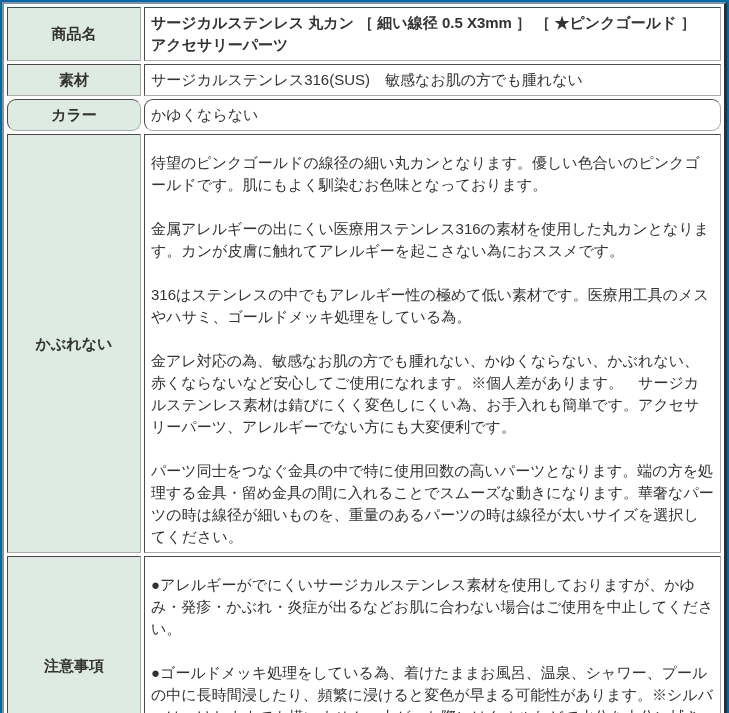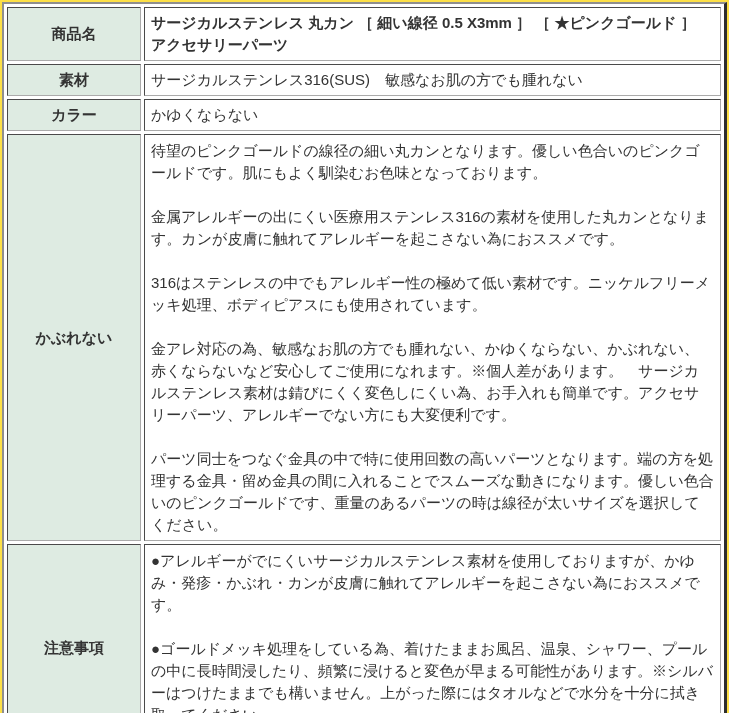--- a/index.html
+++ b/index.html
@@ -6,21 +6,21 @@
     margin: 0;
     padding: 0;
     background: #ffffff;
     font-family: "Liberation Sans", sans-serif;
   }
   .page {
     width: 729px;
     height: 713px;
     box-sizing: border-box;
     padding: 2px;
-    background: #fde047;
+    background: #0369a1;
   }
   table.spec {
     width: 725px;
     box-sizing: border-box;
     border-collapse: separate;
     border-spacing: 3px;
     background: #ffffff;
     
     border-style: solid;
     border-width: 2px 3px 3px 2px;
@@ -46,29 +46,29 @@
     padding: 4px;
   }
   td.value {
     background: #ffffff;
     text-align: left;
     vertical-align: middle;
     padding: 4px 6px;
   }
   td.value.top {
     vertical-align: top;
-    padding-top: 5px;
+    padding-top: 17px;
   }
   td.value p { margin: 0; }
   td.value p + p { margin-top: 22px; }
   td.bold p { font-weight: bold; }
   tr.r-name  th, tr.r-name  td { height: 50px; }
   tr.r-size  th, tr.r-size  td { height: 28px; }
   tr.r-mat   th, tr.r-mat   td { height: 28px; }
-  tr.r-color th, tr.r-color td { height: 28px; }
+  tr.r-color th, tr.r-color td { height: 28px; border-radius: 9px; }
   tr.r-desc  th, tr.r-desc  td { height: 332px; }
   tr.r-notes th, tr.r-notes td { height: 143px; }
   tr.r-notes td { padding-bottom: 24px; }
 </style>
 </head>
 <body>
 
 <div class="page">
   <table class="spec">
     <tbody>
@@ -92,29 +92,29 @@
         <td class="value">
           <p>かゆくならない</p>
         </td>
       </tr>
 
       <tr class="r-desc">
         <th class="label">かぶれない</th>
         <td class="value top">
           <p>待望のピンクゴールドの線径の細い丸カンとなります。優しい色合いのピンクゴールドです。肌にもよく馴染むお色味となっております。</p>
           <p>金属アレルギーの出にくい医療用ステンレス316の素材を使用した丸カンとなります。カンが皮膚に触れてアレルギーを起こさない為におススメです。</p>
-          <p>316はステンレスの中でもアレルギー性の極めて低い素材です。ニッケルフリーメッキ処理、ボディピアスにも使用されています。</p>
+          <p>316はステンレスの中でもアレルギー性の極めて低い素材です。医療用工具のメスやハサミ、ゴールドメッキ処理をしている為。</p>
           <p>金アレ対応の為、敏感なお肌の方でも腫れない、かゆくならない、かぶれない、赤くならないなど安心してご使用になれます。※個人差があります。　サージカルステンレス素材は錆びにくく変色しにくい為、お手入れも簡単です。アクセサリーパーツ、アレルギーでない方にも大変便利です。</p>
-          <p>パーツ同士をつなぐ金具の中で特に使用回数の高いパーツとなります。端の方を処理する金具・留め金具の間に入れることでスムーズな動きになります。優しい色合いのピンクゴールドです、重量のあるパーツの時は線径が太いサイズを選択してください。</p>
+          <p>パーツ同士をつなぐ金具の中で特に使用回数の高いパーツとなります。端の方を処理する金具・留め金具の間に入れることでスムーズな動きになります。華奢なパーツの時は線径が細いものを、重量のあるパーツの時は線径が太いサイズを選択してください。</p>
         </td>
       </tr>
 
       <tr class="r-notes">
         <th class="label">注意事項</th>
         <td class="value top">
-          <p>●アレルギーがでにくいサージカルステンレス素材を使用しておりますが、かゆみ・発疹・かぶれ・カンが皮膚に触れてアレルギーを起こさない為におススメです。</p>
+          <p>●アレルギーがでにくいサージカルステンレス素材を使用しておりますが、かゆみ・発疹・かぶれ・炎症が出るなどお肌に合わない場合はご使用を中止してください。</p>
           <p>●ゴールドメッキ処理をしている為、着けたままお風呂、温泉、シャワー、プールの中に長時間浸したり、頻繁に浸けると変色が早まる可能性があります。※シルバーはつけたままでも構いません。上がった際にはタオルなどで水分を十分に拭き取ってください。</p>
         </td>
       </tr>
 
     </tbody>
   </table>
 </div>
 
 </body></html>

